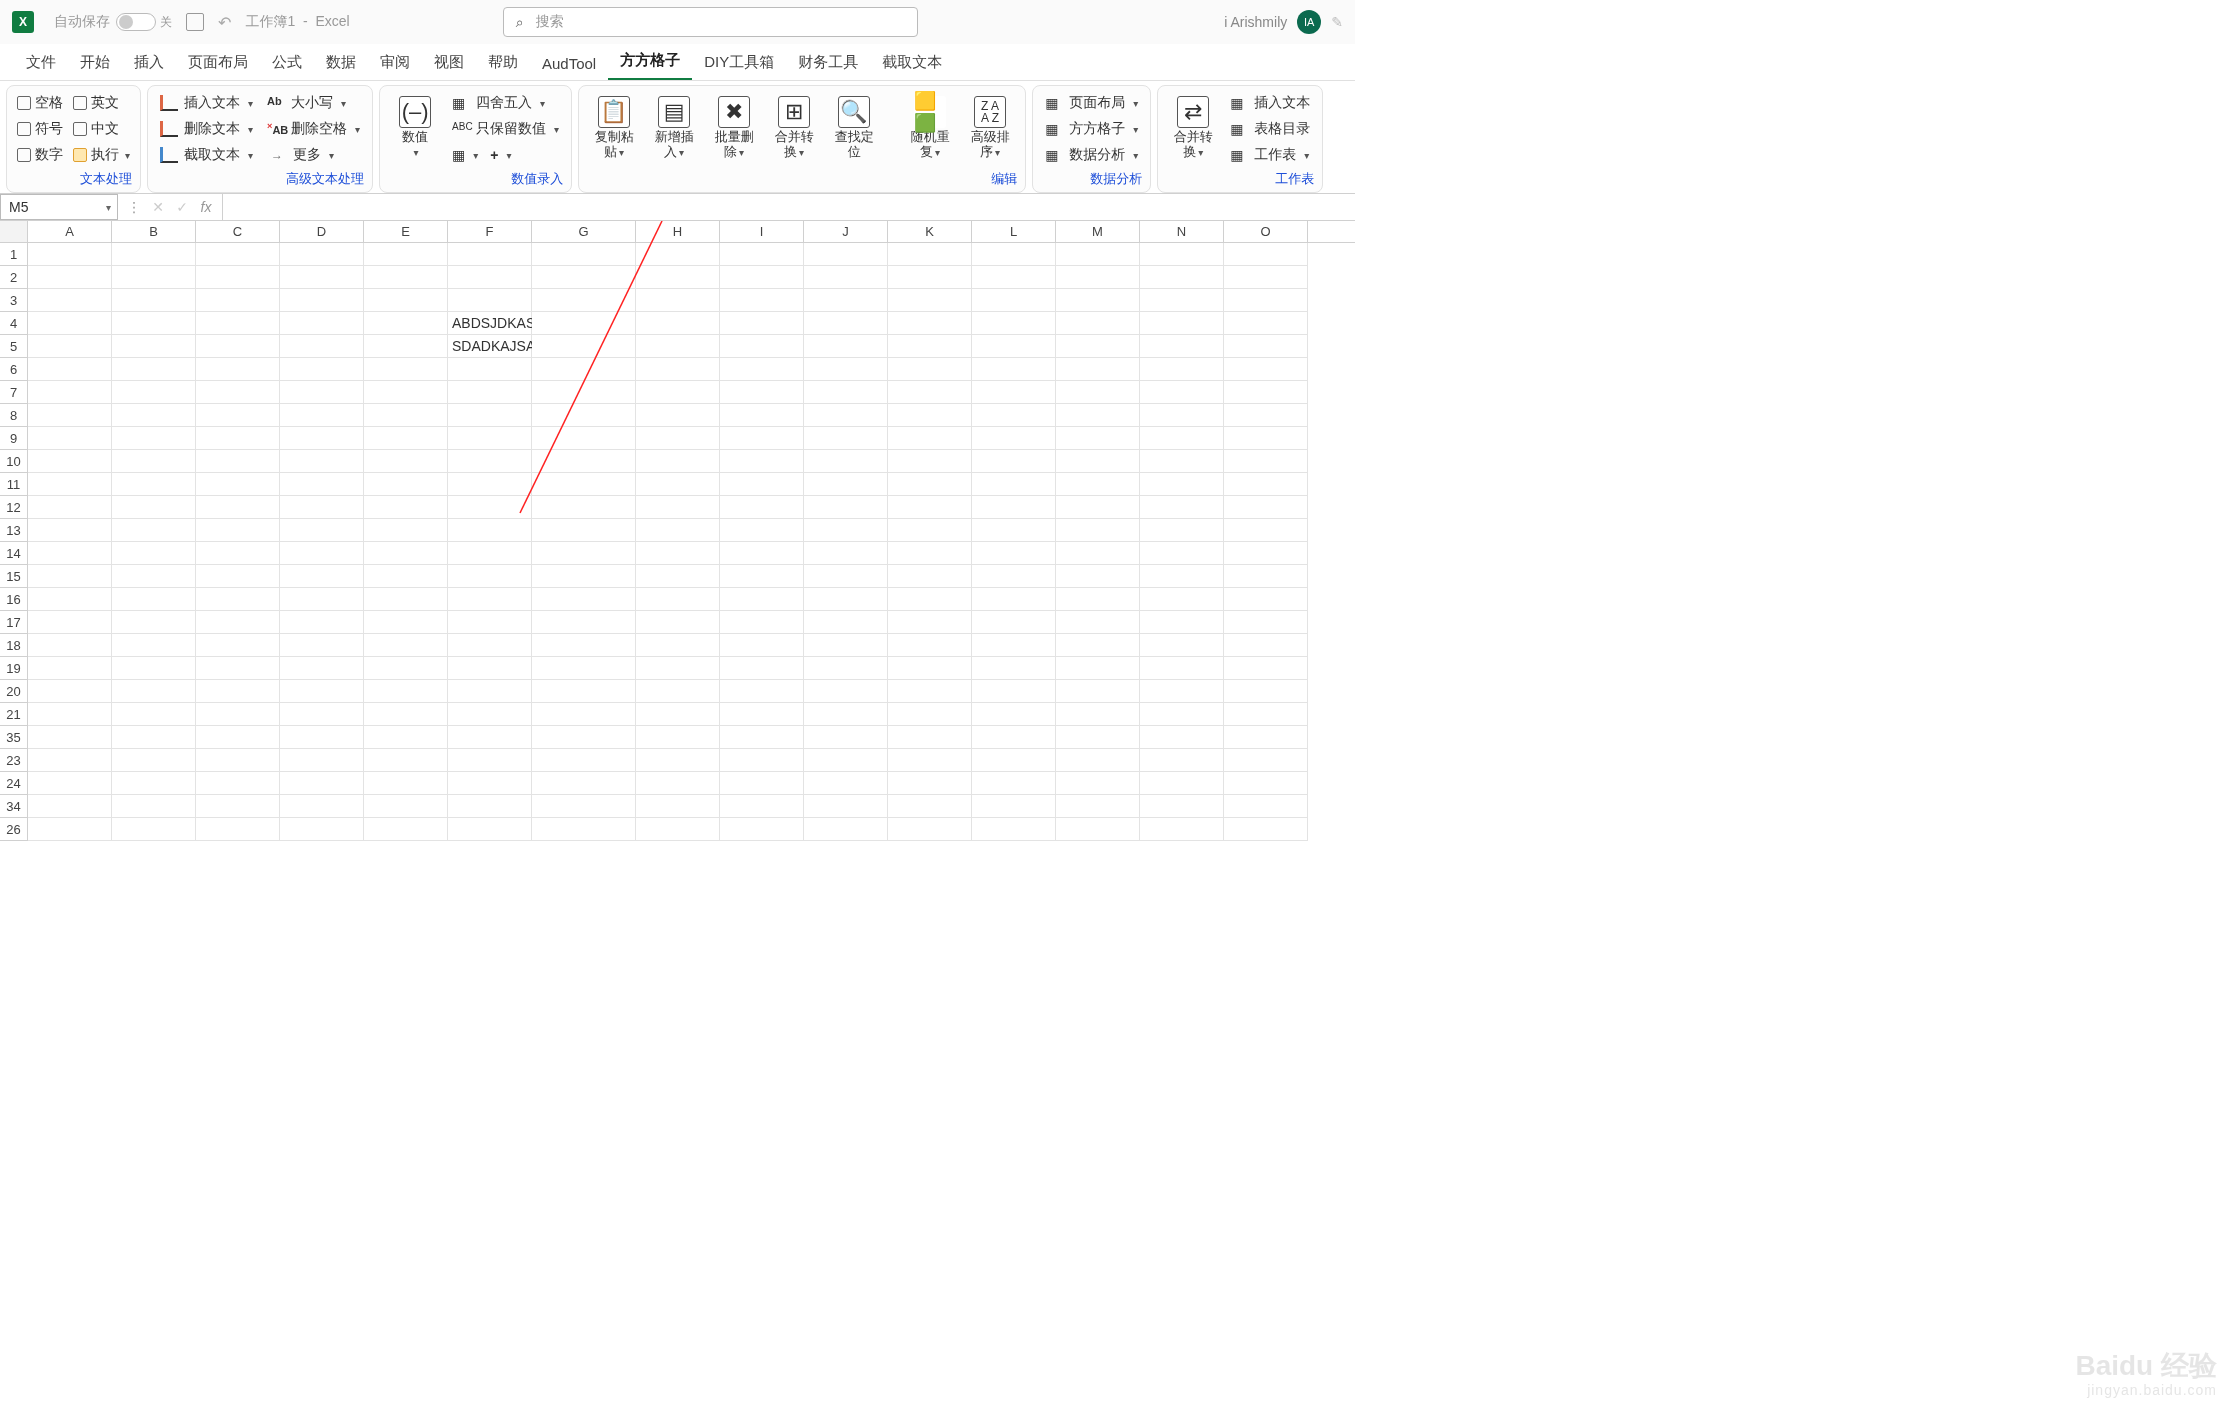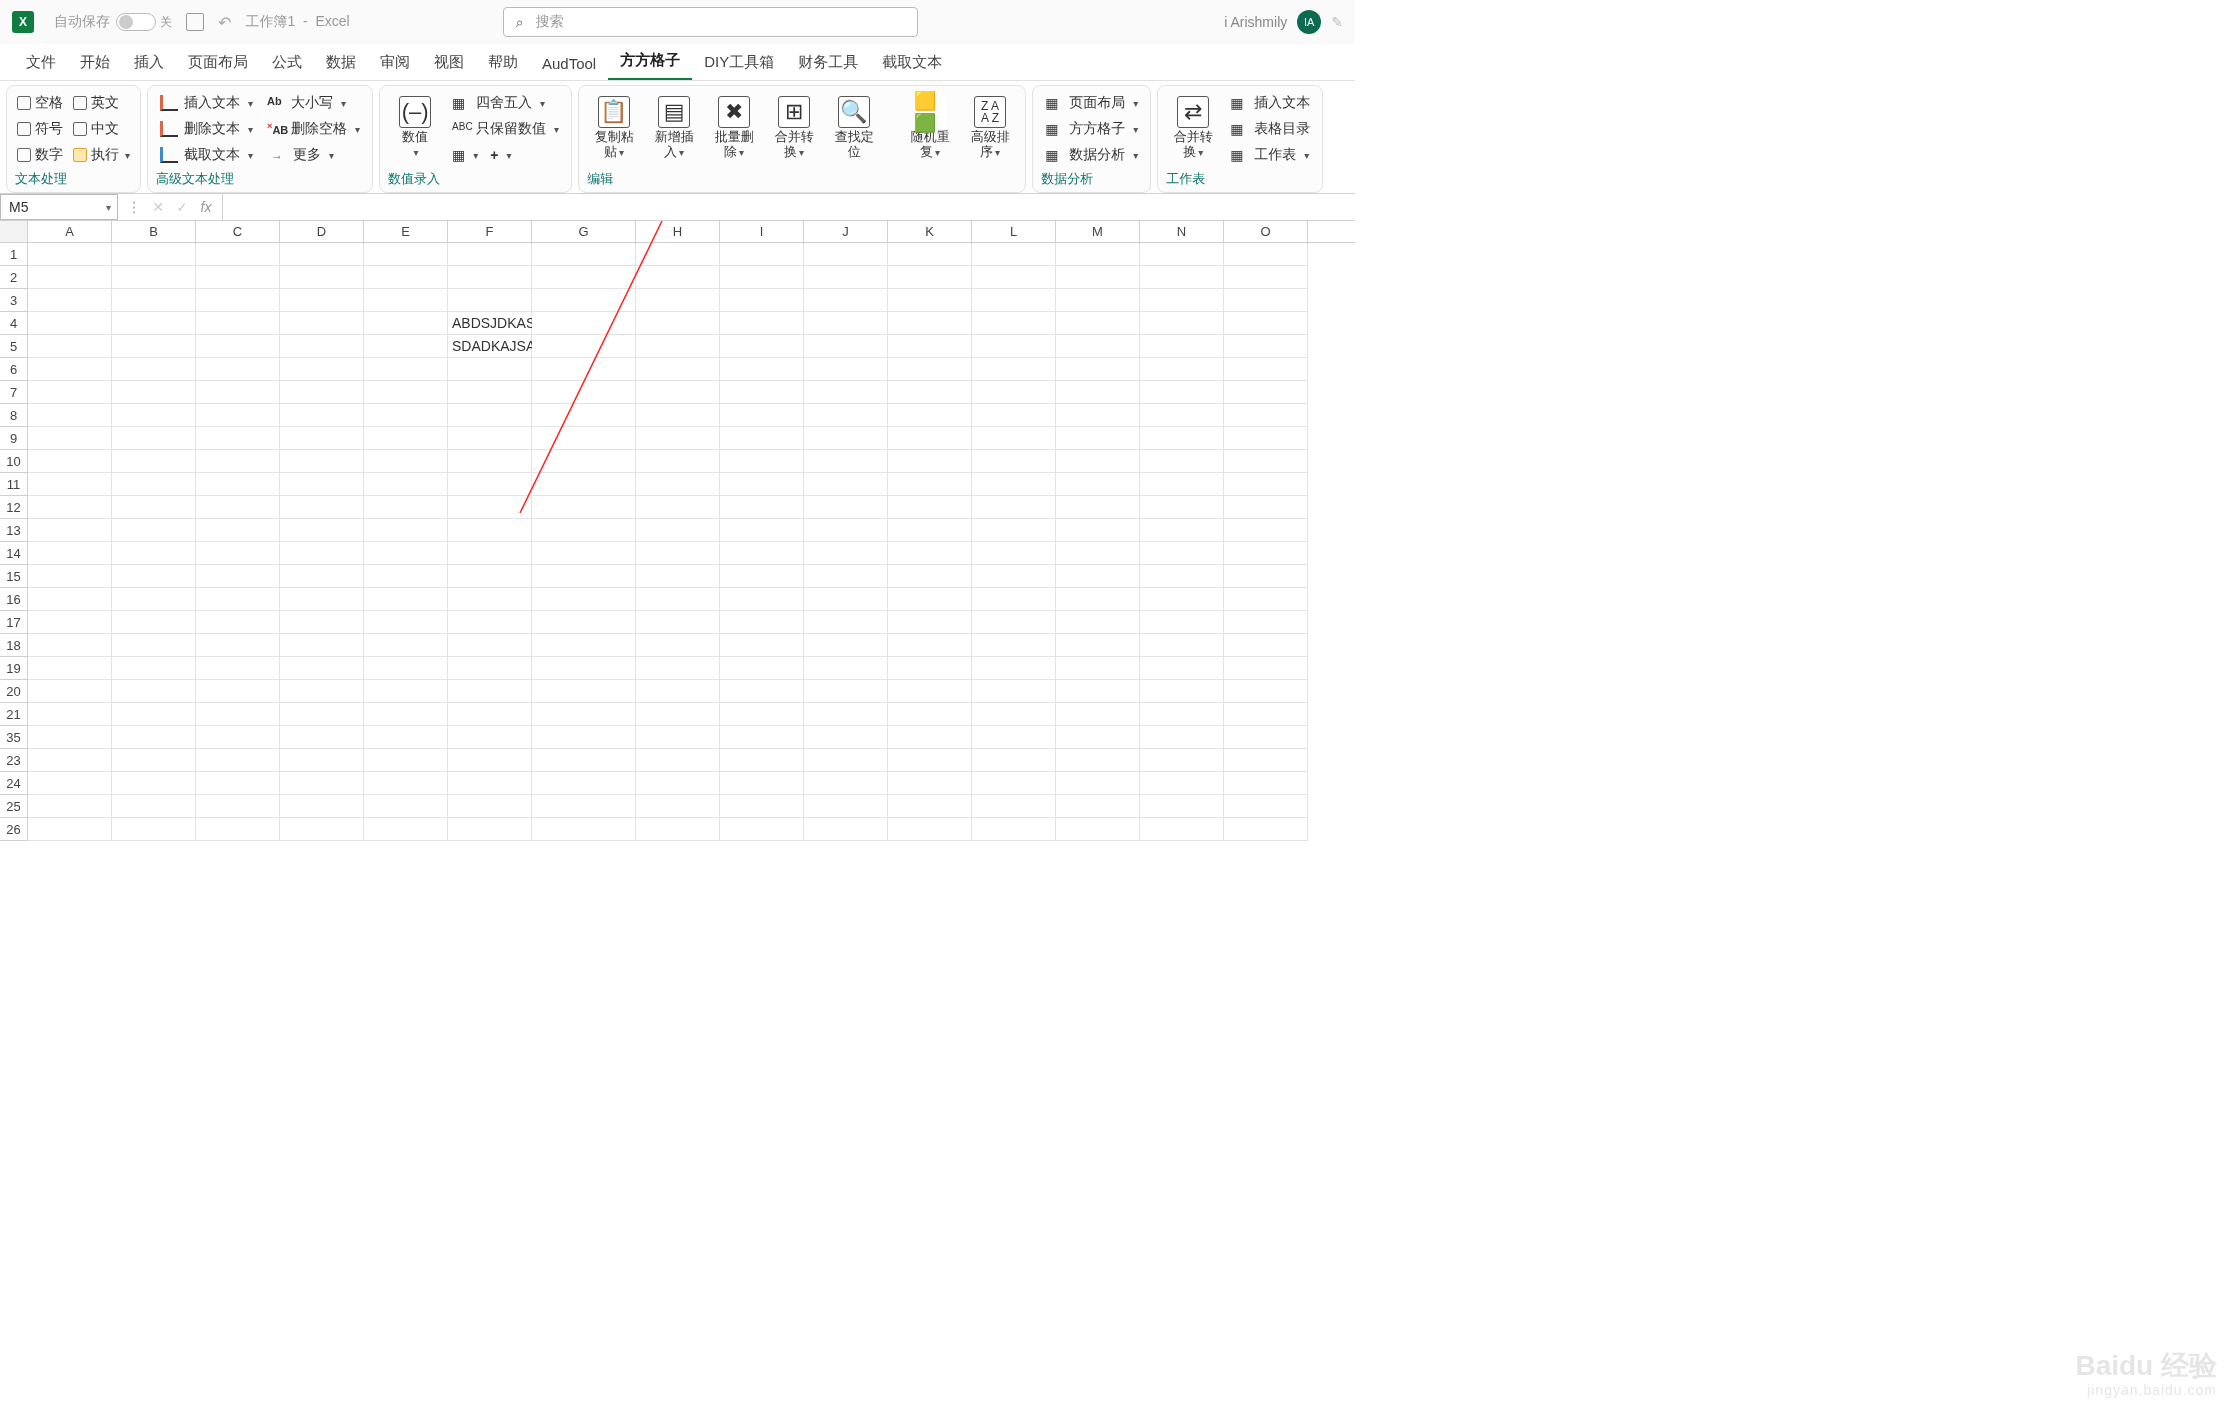--- a/index.html
+++ b/index.html
@@ -24,21 +24,21 @@
 
 
 .tabs { height:36px; display:flex; align-items:flex-end; gap:0; padding:0 14px; }
 .tab { padding:6px 12px 8px; font-size:15px; color:#444; cursor:pointer; }
 .tab.active { font-weight:600; border-bottom:2.5px solid #107c41; color:#222; }
 
 
 .ribbon { display:flex; background:#fff; border-top:1px solid #e0e0e0; padding:4px 6px 0 6px; }
 .ribbon-group { border:1px solid #e2e2e2; border-radius:8px; padding:6px 8px 2px 8px; margin-right:6px; background:#fcfcfc; display:flex; flex-direction:column; }
 .group-body { display:flex; gap:6px; flex:1; }
-.group-label { text-align:left; font-size:13px; color:#0f766e; padding:4px 0 2px; }
+.group-label { text-align:right; font-size:13px; color:#1d4ed8; padding:4px 0 2px; }
 .col { display:flex; flex-direction:column; gap:4px; }
 .row { display:flex; align-items:center; gap:4px; }
 .chk { display:flex; align-items:center; gap:4px; font-size:14px; height:22px; cursor:pointer; padding:0 2px; }
 .chkbox { width:14px; height:14px; border:1.5px solid #666; border-radius:2px; }
 .chkbox.star { border-color:#e0a030; background:#ffe8b0; }
 .r-item { display:flex; align-items:center; gap:6px; font-size:14px; height:22px; padding:0 4px; cursor:pointer; border-radius:3px; white-space:nowrap; }
 .r-icon { width:18px; height:16px; display:inline-block; position:relative; }
 .ri-red { border-left:3px solid #d64; border-bottom:2px solid #333; }
 .ri-blue { border-left:3px solid #48c; border-bottom:2px solid #333; }
 .ri-ab { font-weight:bold; font-size:11px; }
@@ -363,21 +363,21 @@
         <div class="rowh">15</div>
         <div class="rowh">16</div>
         <div class="rowh">17</div>
         <div class="rowh">18</div>
         <div class="rowh">19</div>
         <div class="rowh">20</div>
         <div class="rowh">21</div>
         <div class="rowh">35</div>
         <div class="rowh">23</div>
         <div class="rowh">24</div>
-        <div class="rowh">25</div>
+        <div class="rowh">34</div>
         <div class="rowh">26</div>
       </div>
     <div class="cells" id="cells">
         <div class="cell-row">
           <div class="cell" style="width: 84px;"></div>
           <div class="cell" style="width: 84px;"></div>
           <div class="cell" style="width: 84px;"></div>
           <div class="cell" style="width: 84px;"></div>
           <div class="cell" style="width: 84px;"></div>
           <div class="cell" style="width: 84px;"></div>

